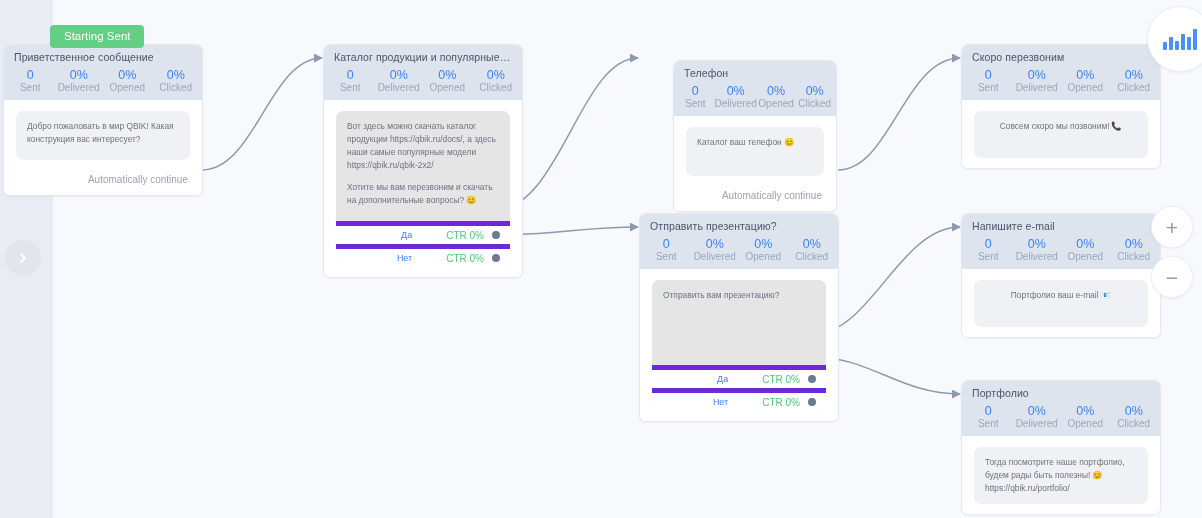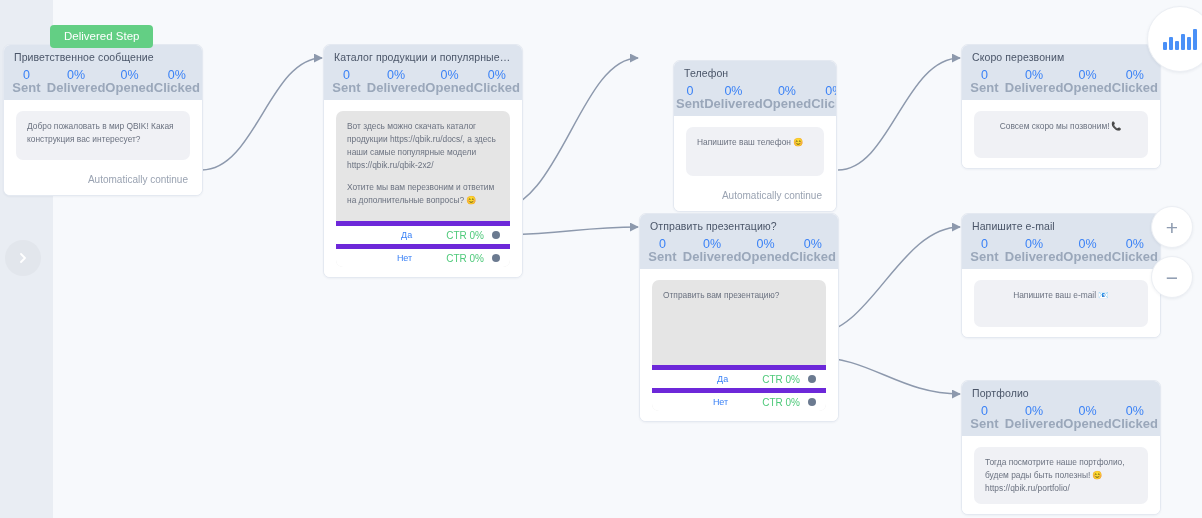--- a/index.html
+++ b/index.html
@@ -45,21 +45,21 @@
     text-overflow: ellipsis;
     letter-spacing: .1px;
   }
   .node-stats {
     background: #dde4ee;
     display: flex;
     padding: 0 2px 7px 2px;
   }
   .stat { flex: 1; text-align: center; }
   .stat .val { color: #3b82f6; font-size: 12.5px; font-weight: 400; line-height: 14px; }
-  .stat .lbl { color: #9aa7ba; font-size: 13px; line-height: 11px; font-weight: bold; }
+  .stat .lbl { color: #9aa7ba; font-size: 10px; line-height: 11px; }
 
   .node-body { background: #fff; padding: 11px 12px 10px 12px; }
 
   .bubble {
     background: #f0f1f5;
     border-radius: 7px;
     padding: 9px 11px;
     color: #6b7280;
     font-size: 8.4px;
     line-height: 13px;
@@ -151,21 +151,21 @@
       <path d="M493,235 C560,235 580,227 638,227" marker-end="url(#arw)"></path>
 
       <path d="M838,170 C890,170 905,58 960,58" marker-end="url(#arw)"></path>
 
       <path d="M814,334 C870,334 900,227 960,227" marker-end="url(#arw)"></path>
 
       <path d="M814,357 C870,357 900,394 960,394" marker-end="url(#arw)"></path>
     </g>
   </svg>
 
-  <div class="starting-step">Delivered Step</div>
+  <div class="starting-step">Starting Sent</div>
 
   <div class="node" style="left:3px; top:44px; width:200px;">
     <div class="node-title">Приветственное сообщение</div>
     <div class="node-stats">
       <div class="stat">
         <div class="val">0</div>
         <div class="lbl">Sent</div>
       </div>
       <div class="stat">
         <div class="val">0%</div>
@@ -205,21 +205,21 @@
       </div>
       <div class="stat">
         <div class="val">0%</div>
         <div class="lbl">Clicked</div>
       </div>
     </div>
     <div class="node-body">
       <div class="quick-wrap">
         <div class="quick-text">
           <p>Вот здесь можно скачать каталог продукции https://qbik.ru/docs/, а здесь наши самые популярные модели https://qbik.ru/qbik-2x2/</p>
-          <p>Хотите мы вам перезвоним и ответим на дополнительные вопросы? 😊</p>
+          <p>Хотите мы вам перезвоним и скачать на дополнительные вопросы? 😊</p>
         </div>
         <div class="qa">
           <span class="ans">Да</span>
           <span class="ctr">CTR 0%</span>
           <span class="port"></span>
         </div>
         <div class="qa">
           <span class="ans">Нет</span>
           <span class="ctr">CTR 0%</span>
           <span class="port"></span>
@@ -243,21 +243,21 @@
         <div class="val">0%</div>
         <div class="lbl">Opened</div>
       </div>
       <div class="stat">
         <div class="val">0%</div>
         <div class="lbl">Clicked</div>
       </div>
     </div>
     <div class="node-body">
       <div class="bubble tall">
-        <p>Напишите ваш телефон 😊</p>
+        <p>Каталог ваш телефон 😊</p>
       </div>
       <div class="auto-continue">Automatically continue</div>
     </div>
   </div>
 
   <div class="node" style="left:961px; top:44px; width:200px;">
     <div class="node-title">Скоро перезвоним</div>
     <div class="node-stats">
       <div class="stat">
         <div class="val">0</div>
@@ -337,21 +337,21 @@
         <div class="val">0%</div>
         <div class="lbl">Opened</div>
       </div>
       <div class="stat">
         <div class="val">0%</div>
         <div class="lbl">Clicked</div>
       </div>
     </div>
     <div class="node-body">
       <div class="bubble tall2" style="text-align:center;">
-        <p>Напишите ваш e-mail 📧</p>
+        <p>Портфолио ваш e-mail 📧</p>
       </div>
     </div>
   </div>
 
   <div class="node" style="left:961px; top:380px; width:200px;">
     <div class="node-title">Портфолио</div>
     <div class="node-stats">
       <div class="stat">
         <div class="val">0</div>
         <div class="lbl">Sent</div>

